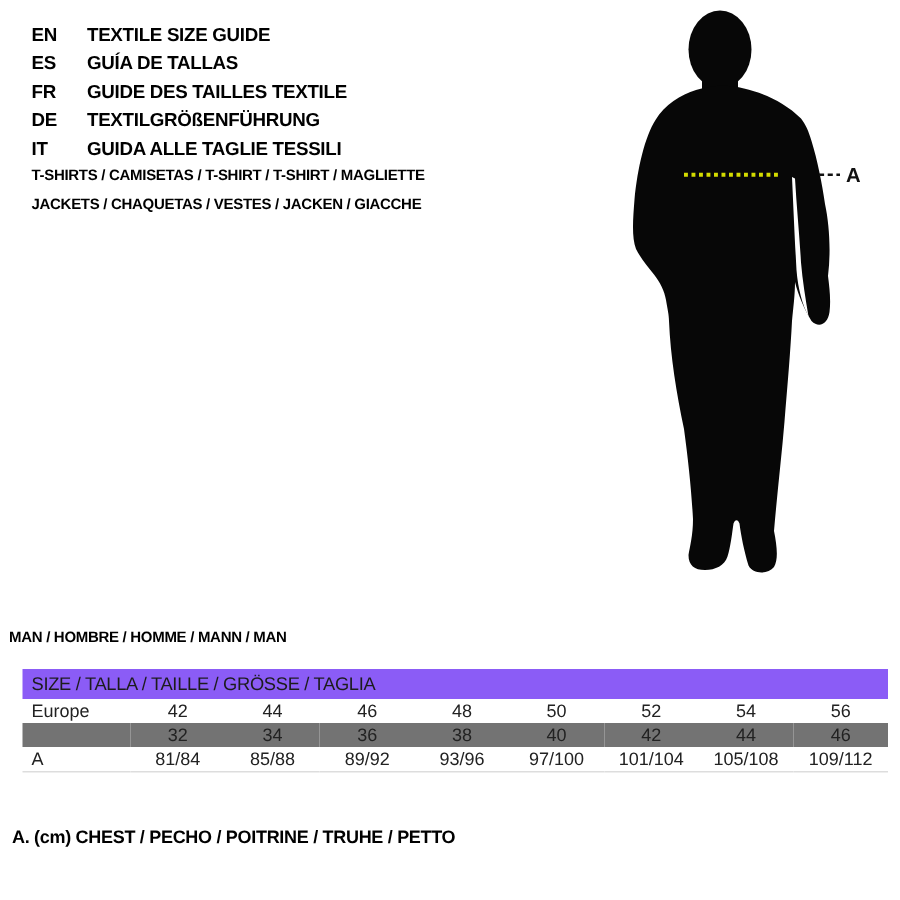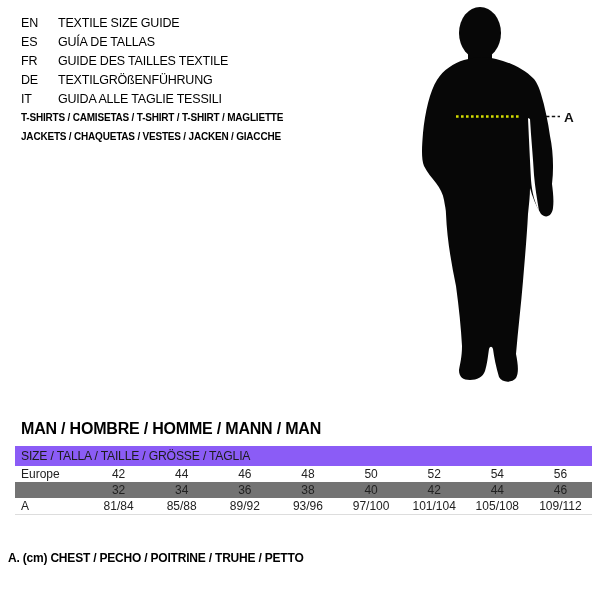--- a/index.html
+++ b/index.html
@@ -1,32 +1,32 @@
 <!DOCTYPE html>
 <html><head>
 <meta charset="utf-8">
 <style>
   html,body{margin:0;padding:0;background:#fff;}
   body{width:600px;height:600px;font-family:"Liberation Sans",sans-serif;color:#000;}
   .canvas{position:relative;width:600px;height:600px;background:#fff;overflow:hidden;}
 
   
   .lang-list{position:absolute;top:14px;left:21px;}
-  .lang-row{display:flex;line-height:19px;font-size:12.5px;font-weight:normal;letter-spacing:-0.2px;}
+  .lang-row{display:flex;line-height:19px;font-size:12.5px;font-weight:bold;letter-spacing:-0.2px;}
   .lang-code{width:37px;flex:0 0 37px;}
 
   
   .cats{position:absolute;top:108px;left:21px;font-size:10px;font-weight:bold;line-height:19px;letter-spacing:-0.2px;white-space:nowrap;}
 
   
   .figure-wrap{position:absolute;left:390px;top:0;width:210px;height:400px;}
   .figure-wrap svg{display:block;}
 
   
-  .gender{position:absolute;top:420px;left:21px;font-size:16px;font-weight:bold;letter-spacing:-0.2px;}
+  .gender{position:absolute;top:420px;left:6px;font-size:10px;font-weight:bold;letter-spacing:-0.2px;}
 
   
   .size-table{position:absolute;top:446px;left:15px;width:577px;border-collapse:collapse;table-layout:fixed;font-size:12px;}
   .size-table th.hdr{background:#8b5cf6;text-align:left;font-weight:normal;font-size:12.2px;color:#1c1c1c;padding:3px 0 3px 6px;letter-spacing:-0.2px;}
   .size-table td{text-align:center;padding:1px 0;height:14px;color:#222;font-size:12px;margin-left:24px;}
   .size-table td.rowlabel{text-align:left;padding-left:6px;color:#222;}
   .size-table col.labelcol{width:72px;}
   tr.row-us td{background:#f2f2f2;}
   tr.row-uk td{background:#737373;}
   tr.row-a td{border-bottom:1px solid #ddd;text-align:center;}

